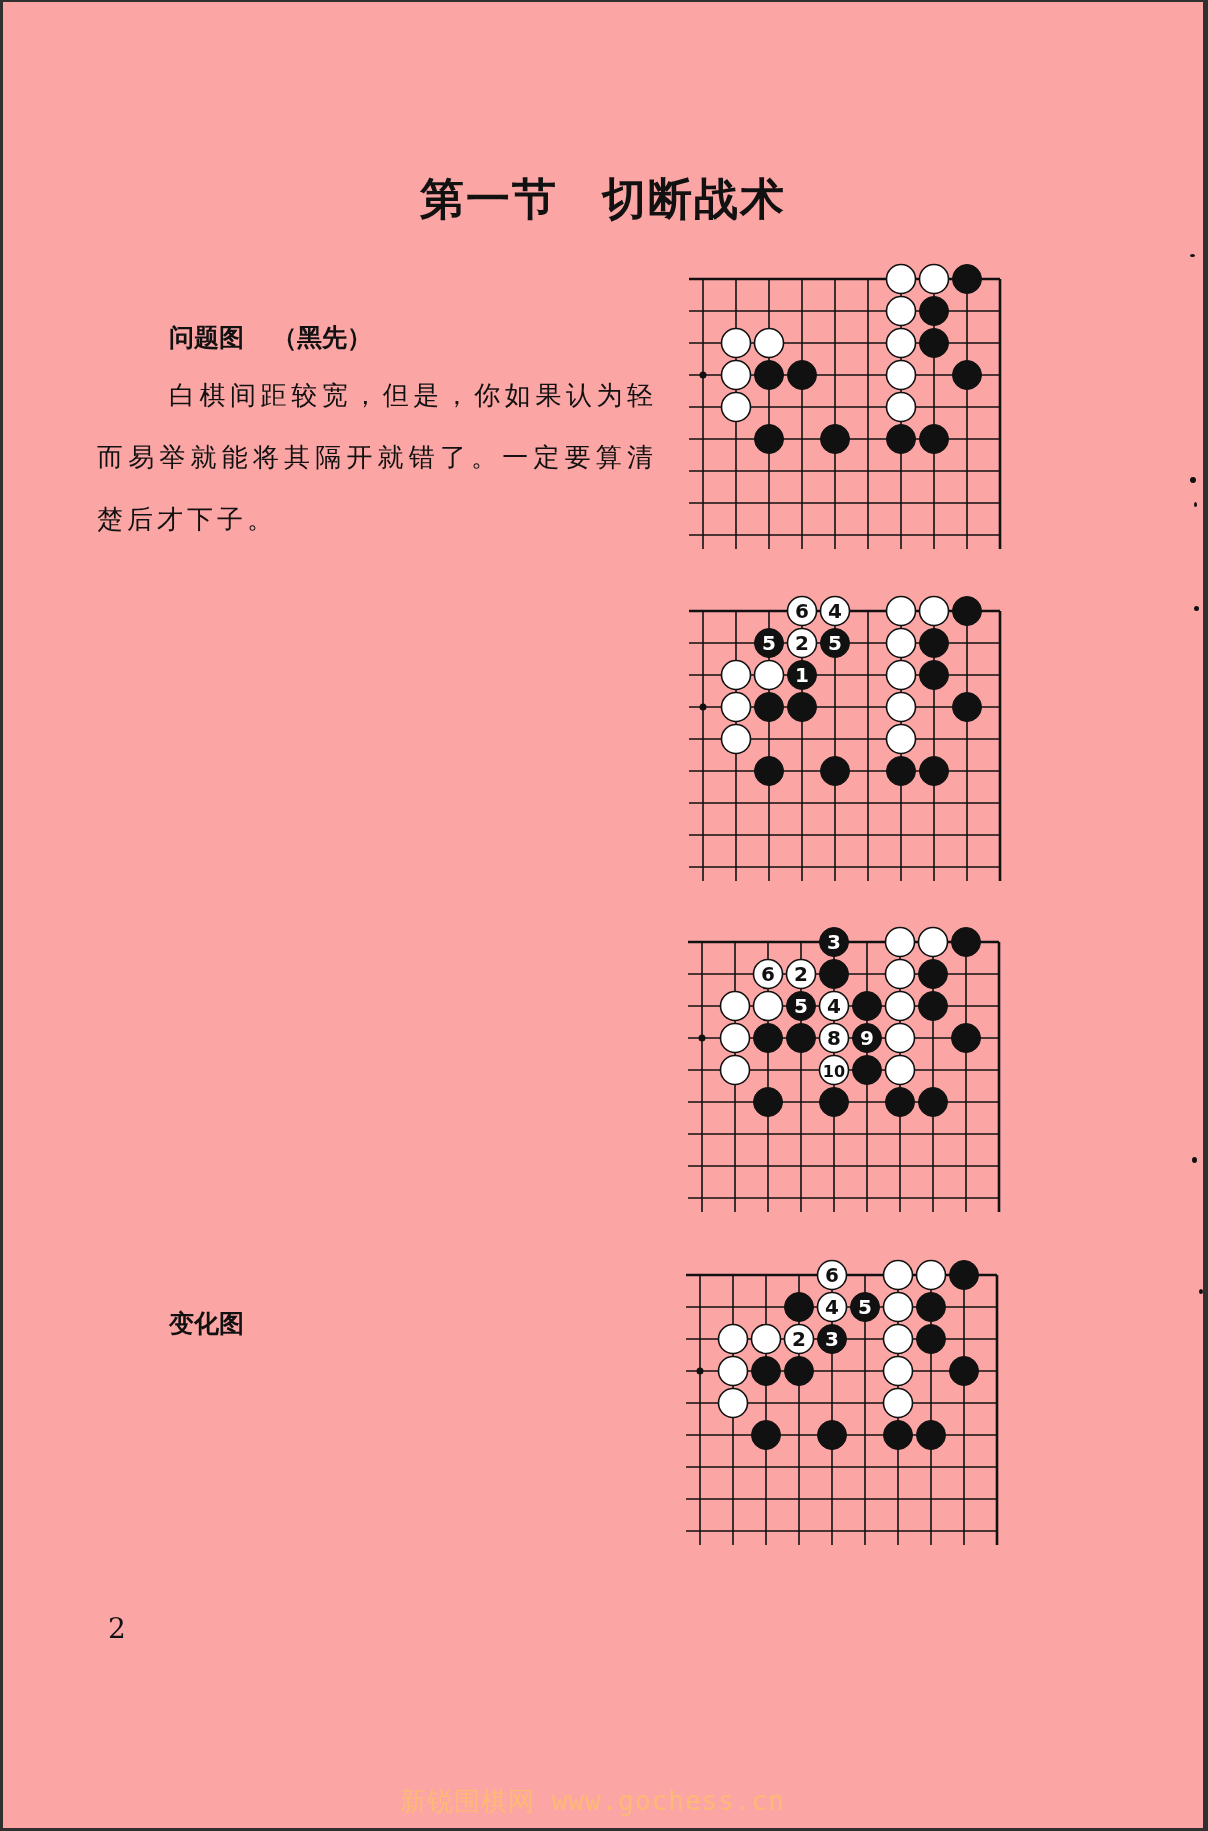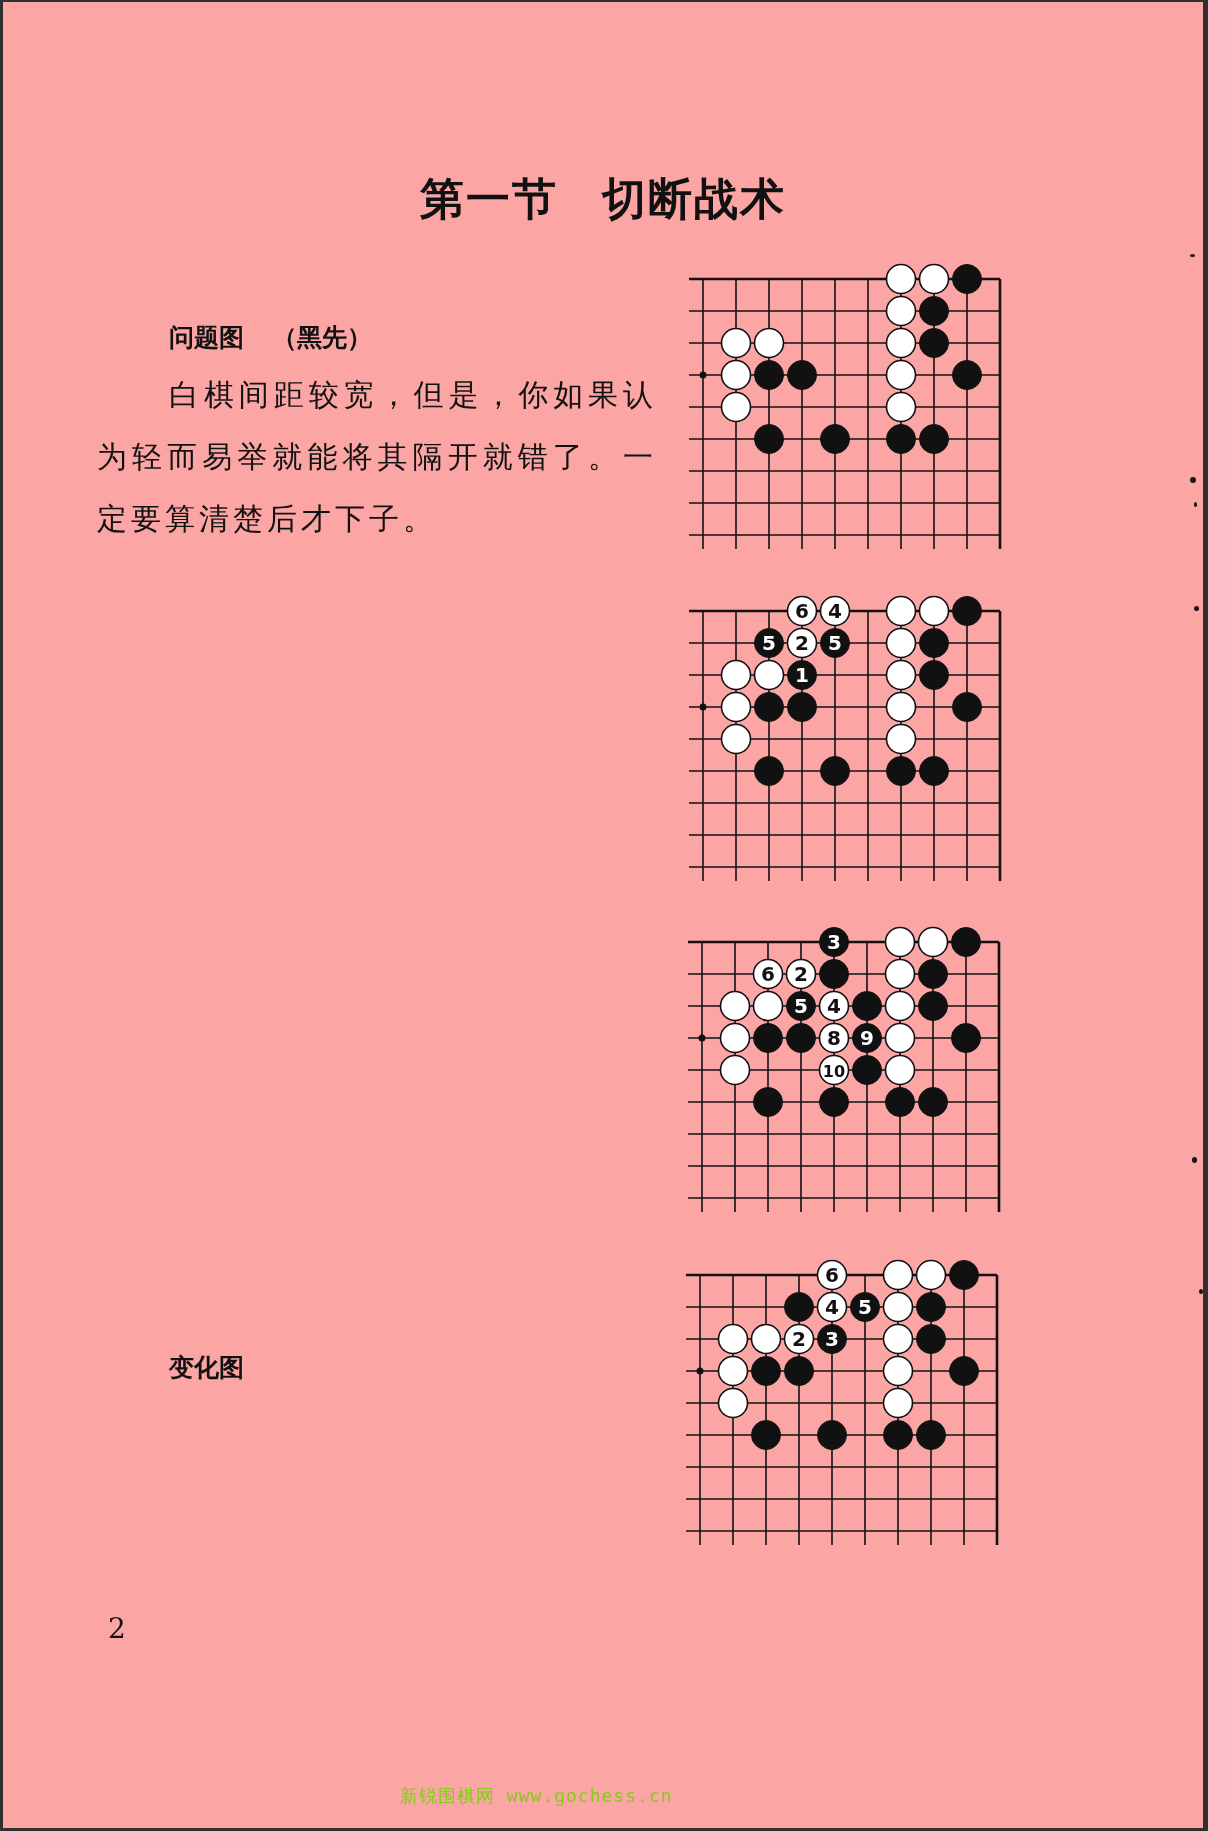--- a/index.html
+++ b/index.html
@@ -3,45 +3,45 @@
 <meta charset="utf-8">
 <style>
   html,body{margin:0;padding:0;}
   body{width:1208px;height:1831px;background:#303030;position:relative;overflow:hidden;font-family:"DejaVu Serif","Liberation Serif",serif;color:#111;}
   .page{position:absolute;left:3px;top:2px;width:1200px;height:1826px;background:#fca5a5;}
   .title{position:absolute;left:0;width:1200px;top:168px;text-align:center;font-size:44px;font-weight:bold;letter-spacing:2px;font-family:"DejaVu Serif",serif;}
   .title .gap{display:inline-block;width:44px;}
   .section{position:absolute;left:94px;width:560px;}
   .sec-head{font-size:25px;font-weight:bold;margin-left:72px;height:44px;line-height:44px;font-family:"DejaVu Sans",sans-serif;}
   .sec-head .paren{margin-left:28px;}
-  .body{font-size:30px;line-height:62px;letter-spacing:4px;text-indent:72px;margin:4px 0 0 0;text-align:justify;font-family:"DejaVu Sans",sans-serif;}
+  .body{font-size:26px;line-height:62px;letter-spacing:4px;text-indent:72px;margin:4px 0 0 0;text-align:justify;font-family:"DejaVu Sans",sans-serif;}
   .board{position:absolute;}
   .board svg{display:block;overflow:visible;}
   .pageno{position:absolute;left:105px;top:1610px;font-size:28px;font-family:"DejaVu Serif",serif;}
-  .watermark{position:absolute;left:400px;top:1784px;font-size:18px;color:#84cc16;font-family:"DejaVu Sans Mono",monospace;letter-spacing:1px;}
+  .watermark{position:absolute;left:400px;top:1784px;font-size:26px;color:#fdba74;font-family:"DejaVu Sans Mono",monospace;letter-spacing:1px;}
   .speck{position:absolute;background:#111;border-radius:50%;}
 </style>
 </head>
 <body>
 
 <div class="page">
   <div class="title"><span>第一节</span><span class="gap"></span><span>切断战术</span></div>
 
   <div class="section" style="top:274px;margin-top:40px;">
     <div class="sec-head"><span>问题图</span><span class="paren">（黑先）</span></div>
     <p class="body">白棋间距较宽，但是，你如果认为轻而易举就能将其隔开就错了。一定要算清楚后才下子。</p>
   </div>
 
   <div class="section" style="top:608px;">
   </div>
 
   <div class="section" style="top:938px;">
   </div>
 
-  <div class="section" style="top:1344px;">
+  <div class="section" style="top:1300px;">
     <div class="sec-head">变化图</div>
   </div>
 
   <div class="board" id="board-0" style="left: 682px; top: 259px;">
       <svg width="333" height="292">
         <g transform="translate(18,18)">
           <line x1="-14" y1="0" x2="297" y2="0" stroke="#111" stroke-width="2.6"></line>
           <line x1="-14" y1="32" x2="297" y2="32" stroke="#111" stroke-width="1.6"></line>
           <line x1="-14" y1="64" x2="297" y2="64" stroke="#111" stroke-width="1.6"></line>
           <line x1="-14" y1="96" x2="297" y2="96" stroke="#111" stroke-width="1.6"></line>

